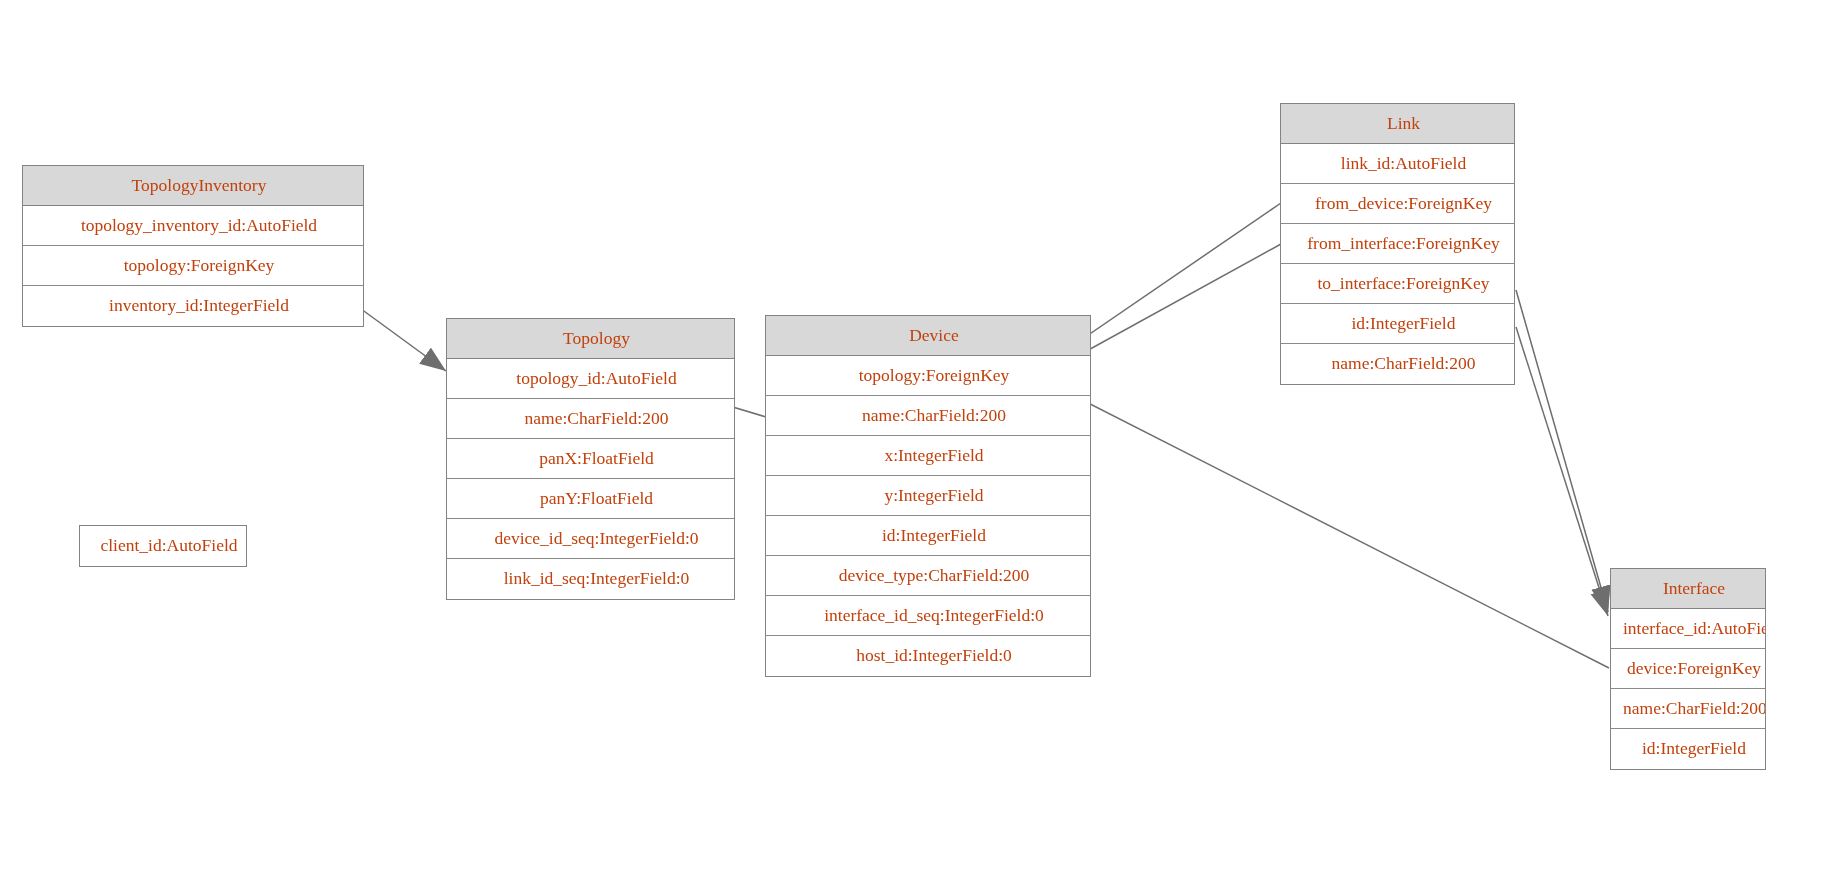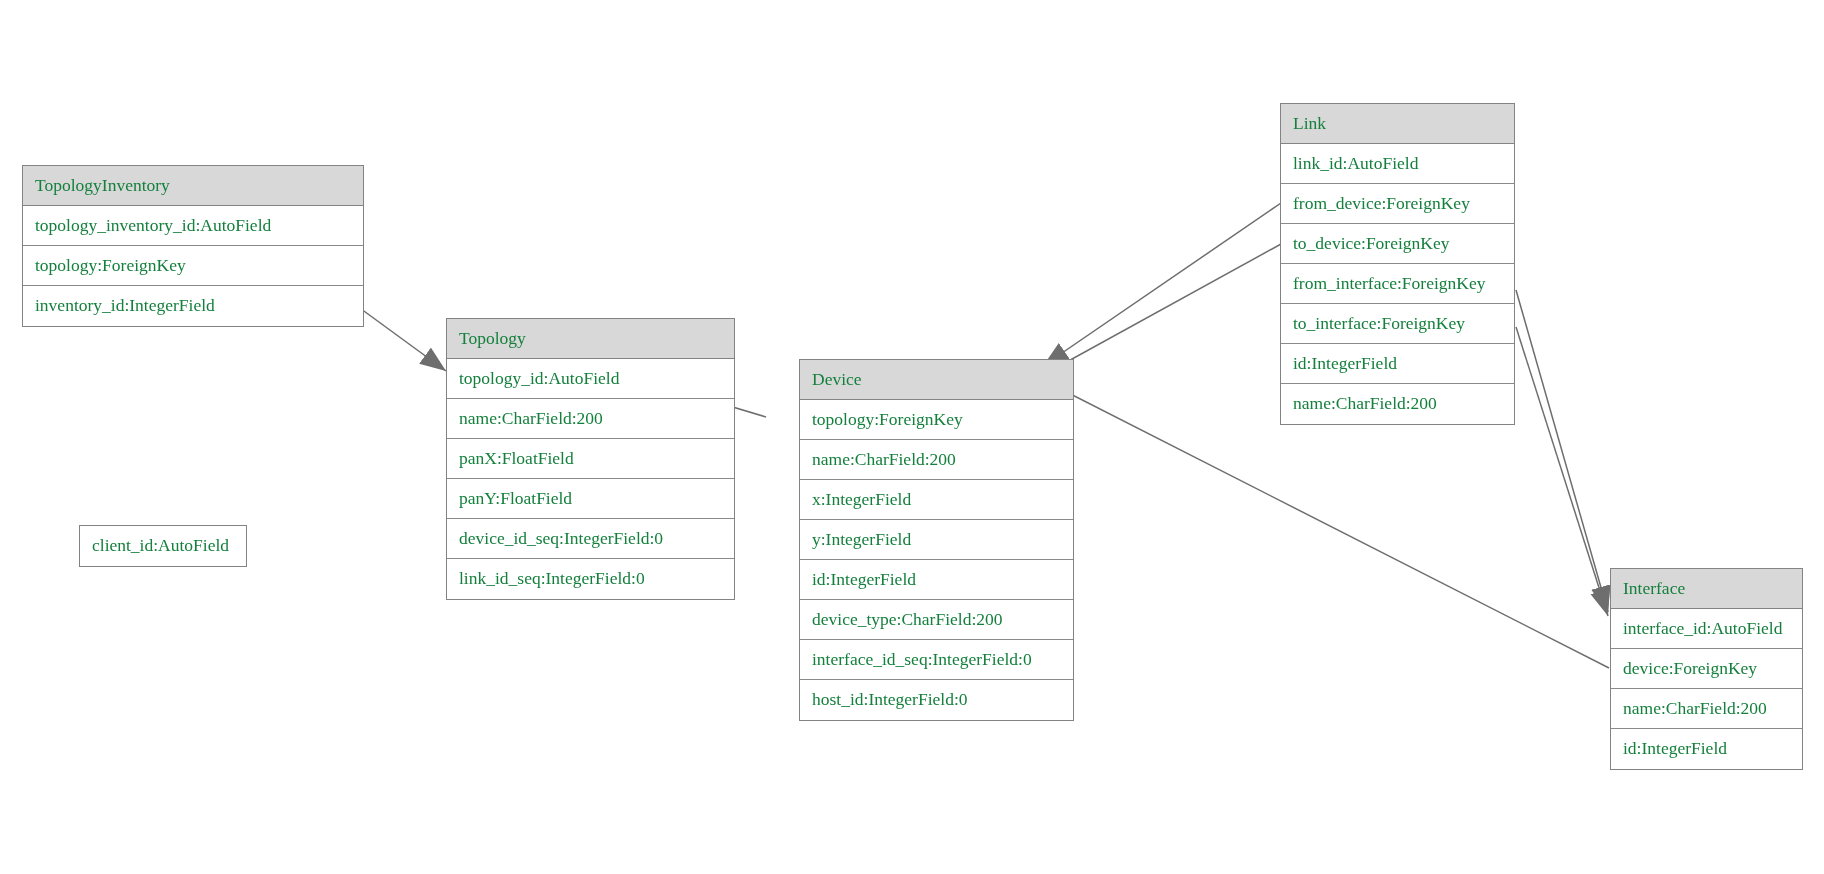--- a/index.html
+++ b/index.html
@@ -15,22 +15,23 @@
     position: absolute;
     left: 0; top: 0;
     width: 1824px; height: 874px;
     pointer-events: none;
   }
   .tbl {
     position: absolute;
     border: 1.5px solid #838383;
     background: #ffffff;
     box-sizing: border-box;
-    color: #15803d;
+    color: #c2410c;
     font-size: 17.5px;
+    text-align: center;
   }
   .tbl-header {
     height: 40px;
     line-height: 39px;
     padding-left: 12px;
     background: #d8d8d8;
     border-bottom: 1.5px solid #838383;
     box-sizing: border-box;
     white-space: nowrap;
     overflow: hidden;
@@ -89,44 +90,43 @@
       <div class="tbl-row">panX:FloatField</div>
       <div class="tbl-row">panY:FloatField</div>
       <div class="tbl-row">device_id_seq:IntegerField:0</div>
       <div class="tbl-row">link_id_seq:IntegerField:0</div>
     </div>
 
   <div class="tbl" style="left:79px; top:525px; width:168px;">
       <div class="tbl-row">client_id:AutoField</div>
     </div>
 
-  <div class="tbl" style="left:799px; top:315px; width:275px;margin-top:44px;">
+  <div class="tbl" style="left:765px; top:315px; width:326px;">
       <div class="tbl-header">Device</div>
       <div class="tbl-row">topology:ForeignKey</div>
       <div class="tbl-row">name:CharField:200</div>
       <div class="tbl-row">x:IntegerField</div>
       <div class="tbl-row">y:IntegerField</div>
       <div class="tbl-row">id:IntegerField</div>
       <div class="tbl-row">device_type:CharField:200</div>
       <div class="tbl-row">interface_id_seq:IntegerField:0</div>
       <div class="tbl-row">host_id:IntegerField:0</div>
     </div>
 
   <div class="tbl" style="left:1280px; top:103px; width:235px;">
       <div class="tbl-header">Link</div>
       <div class="tbl-row">link_id:AutoField</div>
       <div class="tbl-row">from_device:ForeignKey</div>
-      <div class="tbl-row">to_device:ForeignKey</div>
       <div class="tbl-row">from_interface:ForeignKey</div>
       <div class="tbl-row">to_interface:ForeignKey</div>
       <div class="tbl-row">id:IntegerField</div>
       <div class="tbl-row">name:CharField:200</div>
     </div>
 
-  <div class="tbl" style="left:1610px; top:568px; width:193px;">
+  <div class="tbl" style="left:1610px; top:568px; width:156px;">
       <div class="tbl-header">Interface</div>
       <div class="tbl-row">interface_id:AutoField</div>
       <div class="tbl-row">device:ForeignKey</div>
       <div class="tbl-row">name:CharField:200</div>
       <div class="tbl-row">id:IntegerField</div>
     </div>
 
 </div>
 
 </body></html>

